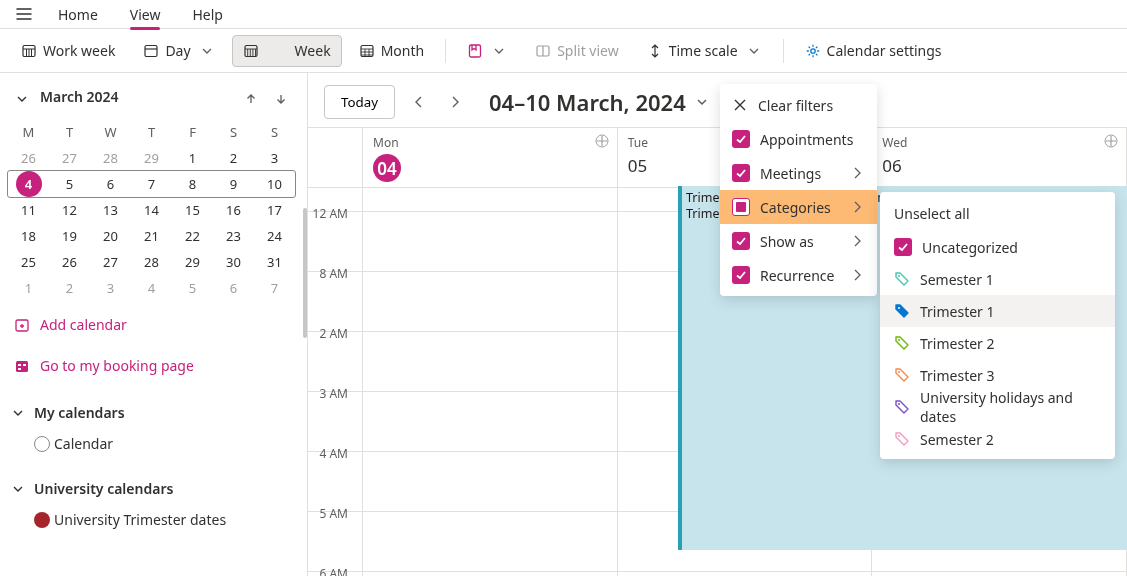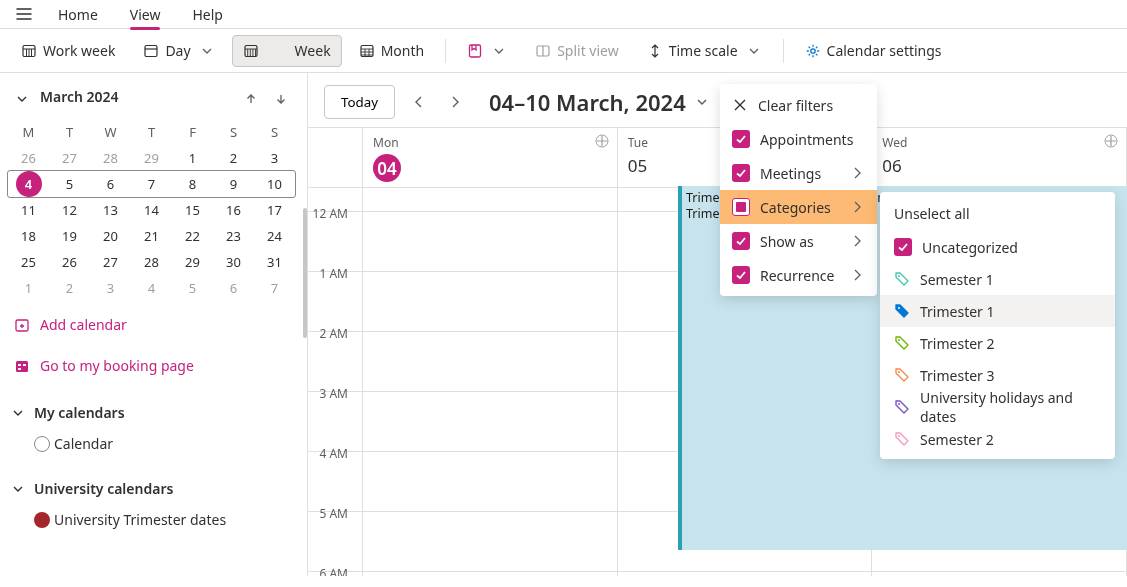--- a/index.html
+++ b/index.html
@@ -351,21 +351,21 @@
 
     <div class="cal-grid">
       <div class="time-col">
         <div style="height:60px;border-bottom:1px solid var(--border);"></div>
         <div style="height:24px;border-bottom:1px solid var(--border);"></div>
         <div id="time-labels">
             <div class="hourline">
               <div class="ampm">12 AM</div>
             </div>
             <div class="hourline">
-              <div class="ampm">1 AM</div>
+              <div class="ampm">8 AM</div>
             </div>
             <div class="hourline">
               <div class="ampm">2 AM</div>
             </div>
             <div class="hourline">
               <div class="ampm">3 AM</div>
             </div>
             <div class="hourline">
               <div class="ampm">4 AM</div>
             </div>

